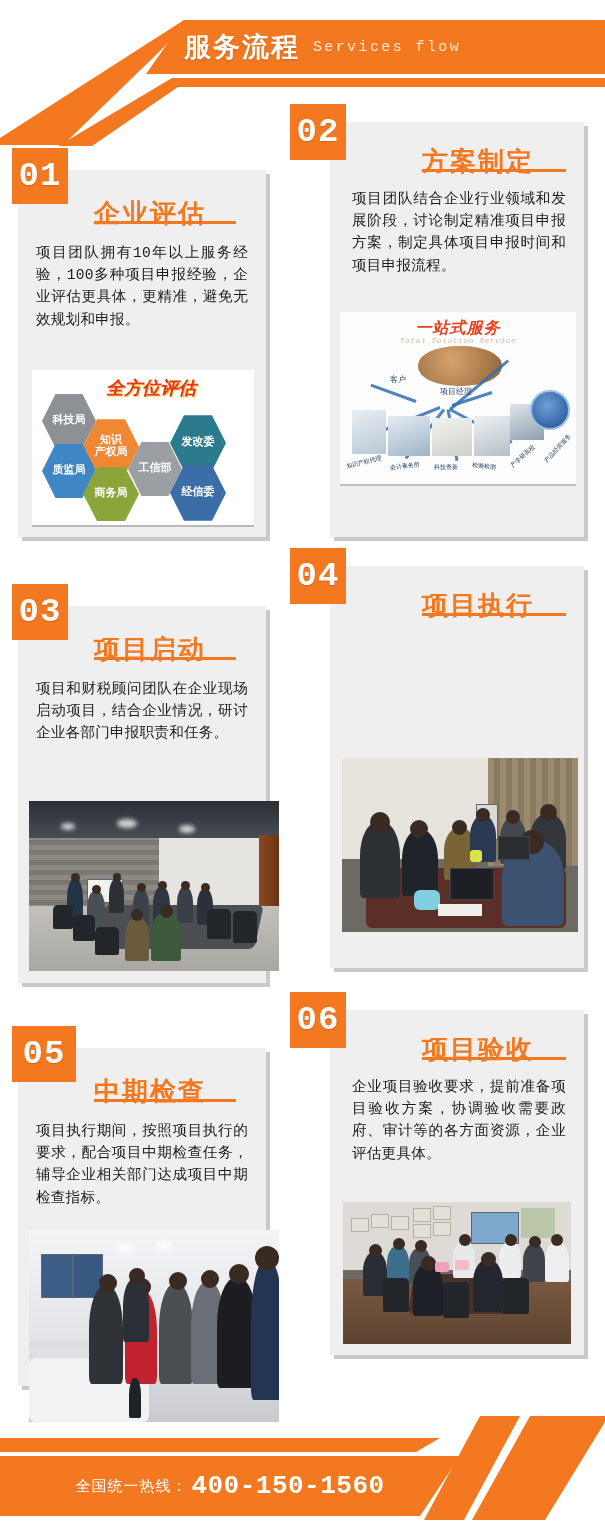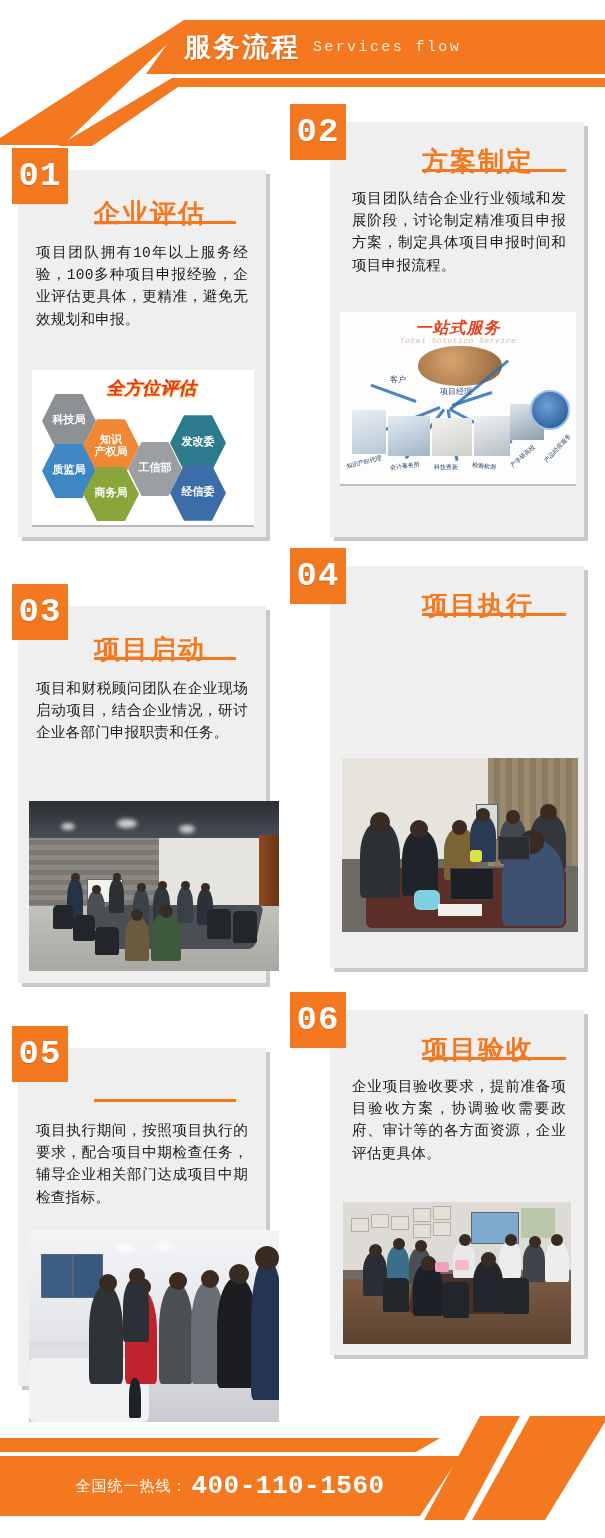--- a/index.html
+++ b/index.html
@@ -294,20 +294,21 @@
       <div class="oss-tile" style="left:72px;top:132px;width:26px;height:20px;background:#7fd0e0;border-radius:6px;"></div>
       <div class="oss-tile" style="left:128px;top:92px;width:12px;height:12px;background:#d9e24a;border-radius:3px;"></div>
       <div class="oss-tile" style="left:96px;top:146px;width:44px;height:12px;background:#f1efe9;"></div>
     </div>
 
     <div class="badge" style="left:-40px;top:-18px;width:56px;height:56px;">04</div>
   </div>
 
   <div class="card" style="left:18px;top:1048px;width:248px;height:338px;">
 
+    <div class="card-title" style="left:76px;top:14px;">中期检查</div>
     <div class="title-rule" style="left:76px;top:51px;width:142px;"></div>
 
     <div class="card-body" style="left:18px;top:72px;width:212px;">项目执行期间，按照项目执行的要求，配合项目中期检查任务，辅导企业相关部门达成项目中期检查指标。</div>
 
     <div class="photo" style="left:11px;top:182px;width:250px;height:192px;background:#dcdde0;">
       <div class="ph-wall" style="left:0;top:0;width:100%;height:58%;background:linear-gradient(180deg,#f3f4f6,#e2e4e8);"></div>
       <div class="ph-screen" style="left:12px;top:24px;width:30px;height:42px;background:#3c5e86;"></div>
       <div class="ph-screen" style="left:44px;top:24px;width:28px;height:42px;background:#37597f;"></div>
       <div class="ph-light" style="left:86px;top:14px;width:20px;height:8px;"></div>
       <div class="ph-light" style="left:126px;top:12px;width:18px;height:8px;"></div>
@@ -323,21 +324,21 @@
       <div class="ph-person" style="left:130px;top:54px;width:34px;height:100px;background:#4b4e53;"></div>
       <div class="ph-head" style="left:140px;top:42px;width:18px;height:18px;"></div>
       <div class="ph-person" style="left:162px;top:52px;width:34px;height:102px;background:#6b6f75;"></div>
       <div class="ph-head" style="left:172px;top:40px;width:18px;height:18px;"></div>
       <div class="ph-person" style="left:188px;top:48px;width:40px;height:110px;background:#1b1d21;"></div>
       <div class="ph-head" style="left:200px;top:34px;width:20px;height:20px;"></div>
       <div class="ph-person" style="left:222px;top:30px;width:32px;height:140px;background:#243553;"></div>
       <div class="ph-head" style="left:226px;top:16px;width:24px;height:24px;"></div>
     </div>
 
-    <div class="badge" style="left:-6px;top:-22px;width:56px;height:56px;">05</div>
+    <div class="badge" style="left:-6px;top:-22px;width:64px;height:56px;">05</div>
   </div>
 
   <div class="card" style="left:330px;top:1010px;width:254px;height:345px;">
 
     <div class="card-title" style="left:92px;top:10px;">项目验收</div>
     <div class="title-rule" style="left:92px;top:47px;width:144px;"></div>
 
     <div class="card-body" style="left:22px;top:66px;width:214px;">企业项目验收要求，提前准备项目验收方案，协调验收需要政府、审计等的各方面资源，企业评估更具体。</div>
 
     <div class="photo" style="left:13px;top:192px;width:228px;height:142px;background:#6e6a66;">
@@ -381,17 +382,17 @@
     <div class="badge" style="left:-40px;top:-18px;width:56px;height:56px;">06</div>
   </div>
 
   <div class="footer">
     <div class="ft-stripe"></div>
     <div class="ft-band"></div>
     <div class="ft-diag"></div>
     <div class="ft-diag2"></div>
     <div class="ft-text">
       <span class="ft-cn">全国统一热线：</span>
-      <span class="ft-num">400-110-1560</span>
+      <span class="ft-num">400-150-1560</span>
     </div>
   </div>
 
 </div>
 
 </body></html>

